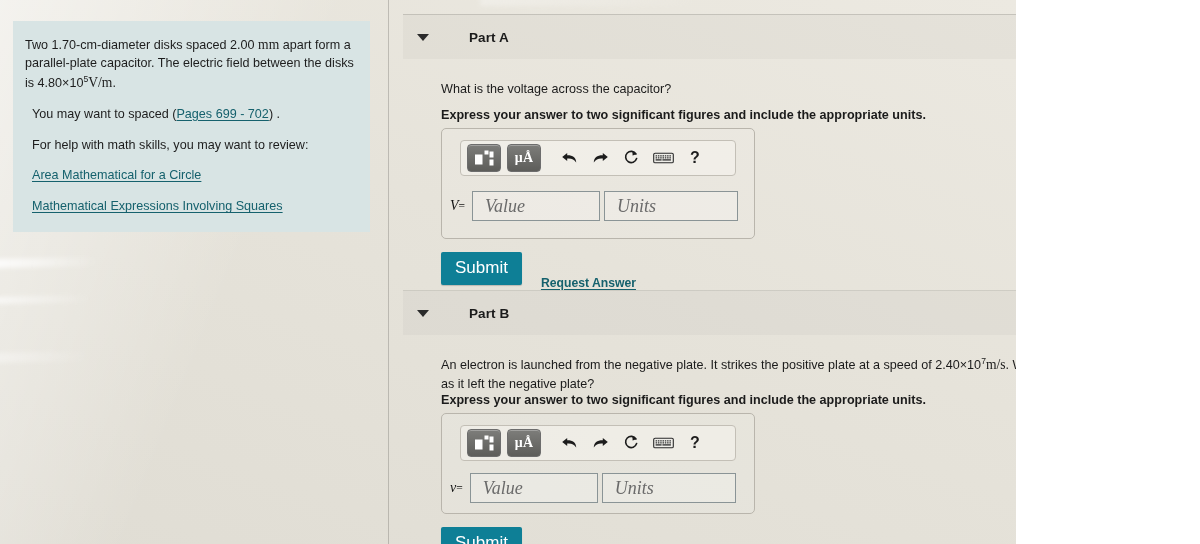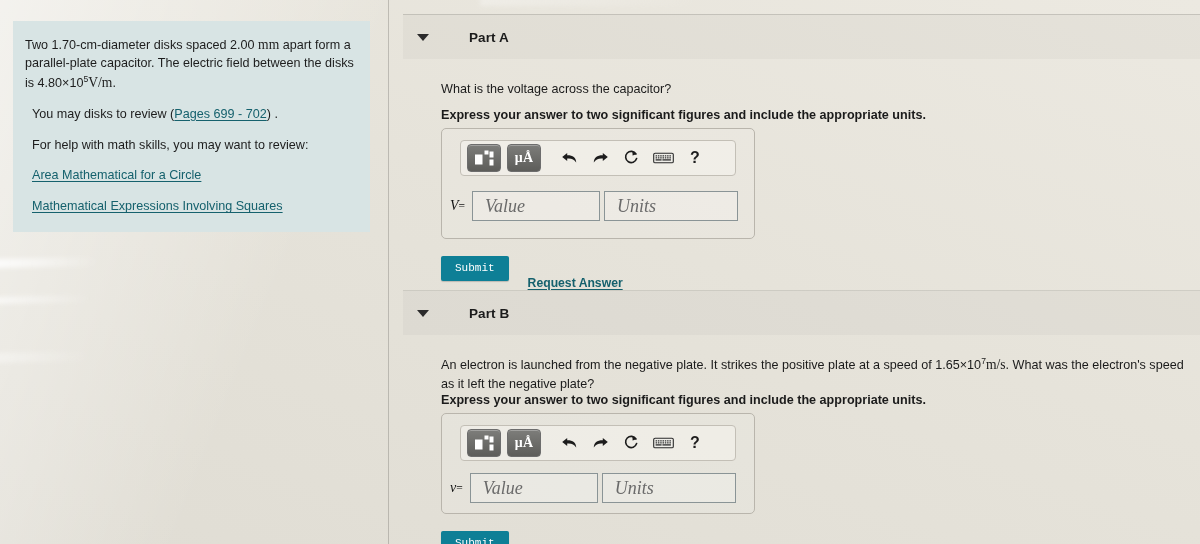--- a/index.html
+++ b/index.html
@@ -7,21 +7,21 @@
     padding: 0;
     background: #ffffff;
   }
   body {
     font-family: "Liberation Sans", sans-serif;
     -webkit-font-smoothing: antialiased;
   }
 
   #screen {
     position: relative;
-    width: 1200px;
+    width: 1016px;
     height: 544px;
     overflow: hidden;
     background: #7dd3fc;
   }
 
   
   #screen::before {
     content: "";
     position: absolute;
     inset: 0;
@@ -209,22 +209,22 @@
     line-height: 28px;
   }
   .txt-input::placeholder { color: #6a6a6a; opacity: 1; }
 
   .submit-row { position: absolute; display: flex; align-items: center; }
   .submit-btn {
     background: #0e7f96;
     color: #ffffff;
     border: 0;
     border-radius: 2px;
-    font-family: Liberation Mono, monospace;
-    font-size: 11px;
+    font-family: Liberation Sans, sans-serif;
+    font-size: 17px;
     padding: 6px 14px 7px 14px;
     cursor: pointer;
     box-shadow: 0 1px 1px rgba(0,0,0,0.18);
   }
   .req-link {
     margin-left: 19px;
     color: #15616d;
     font-size: 12.2px;
     font-weight: bold;
     text-decoration: underline;
@@ -242,21 +242,21 @@
 </head>
 <body>
 
 <div id="screen">
 
   <div id="left-pane">
     <div id="problem-card">
 
       <p><span>Two 1.70-cm-diameter disks spaced 2.00 </span><span class="serif">mm</span><span> apart form a parallel-plate capacitor. The electric field between the disks is 4.80×10</span><sup>5</sup><span class="serif">V/m</span><span>.</span></p>
 
-      <p class="indent"><span>You may disks to review (</span><span class="lnk">Pages 699 - 702</span><span>) .</span></p>
+      <p class="indent"><span>You may want to spaced (</span><span class="lnk">Pages 699 - 702</span><span>) .</span></p>
 
       <p class="indent">For help with math skills, you may want to review:</p>
 
       <p class="indent"><span class="lnk">Area Mathematical for a Circle</span></p>
 
       <p class="indent"><span class="lnk">Mathematical Expressions Involving Squares</span></p>
     </div>
   </div>
 
   <div id="pane-divider"></div>
@@ -349,21 +349,21 @@
       <span class="req-link">Request Answer</span>
     </div>
 
     <div class="hr-soft" style="top:290px;"></div>
 
     <div class="part-header" style="top:291px;">
       <span class="caret"></span>
       <span class="part-title">Part B</span>
     </div>
 
-    <div class="q-text" style="left:52px; top:355px; width:752px;"><span>An electron is launched from the negative plate. It strikes the positive plate at a speed of 1.65×10</span><sup>7</sup><span class="serif">m/s</span><span>. What was the electron's speed as it left the negative plate?</span></div>
+    <div class="q-text" style="left:52px; top:355px; width:752px;"><span>An electron is launched from the negative plate. It strikes the positive plate at a speed of 2.40×10</span><sup>7</sup><span class="serif">m/s</span><span>. What was the electron's speed as it left the negative plate?</span></div>
 
     <div class="q-text q-bold" style="left:52px; top:391px; width:752px;">Express your answer to two significant figures and include the appropriate units.</div>
 
     <div class="answer-box" style="left:52px; top:413px; width:314px; height:101px;">
 
       <div class="toolbar" style="left:18px; top:11px; width:276px; height:36px;">
 
         <div class="tb-btn">
           <svg width="20" height="17" viewBox="0 0 20 17" aria-hidden="true">
             <rect x="1" y="4.5" width="7.5" height="10" fill="#fff"></rect>

